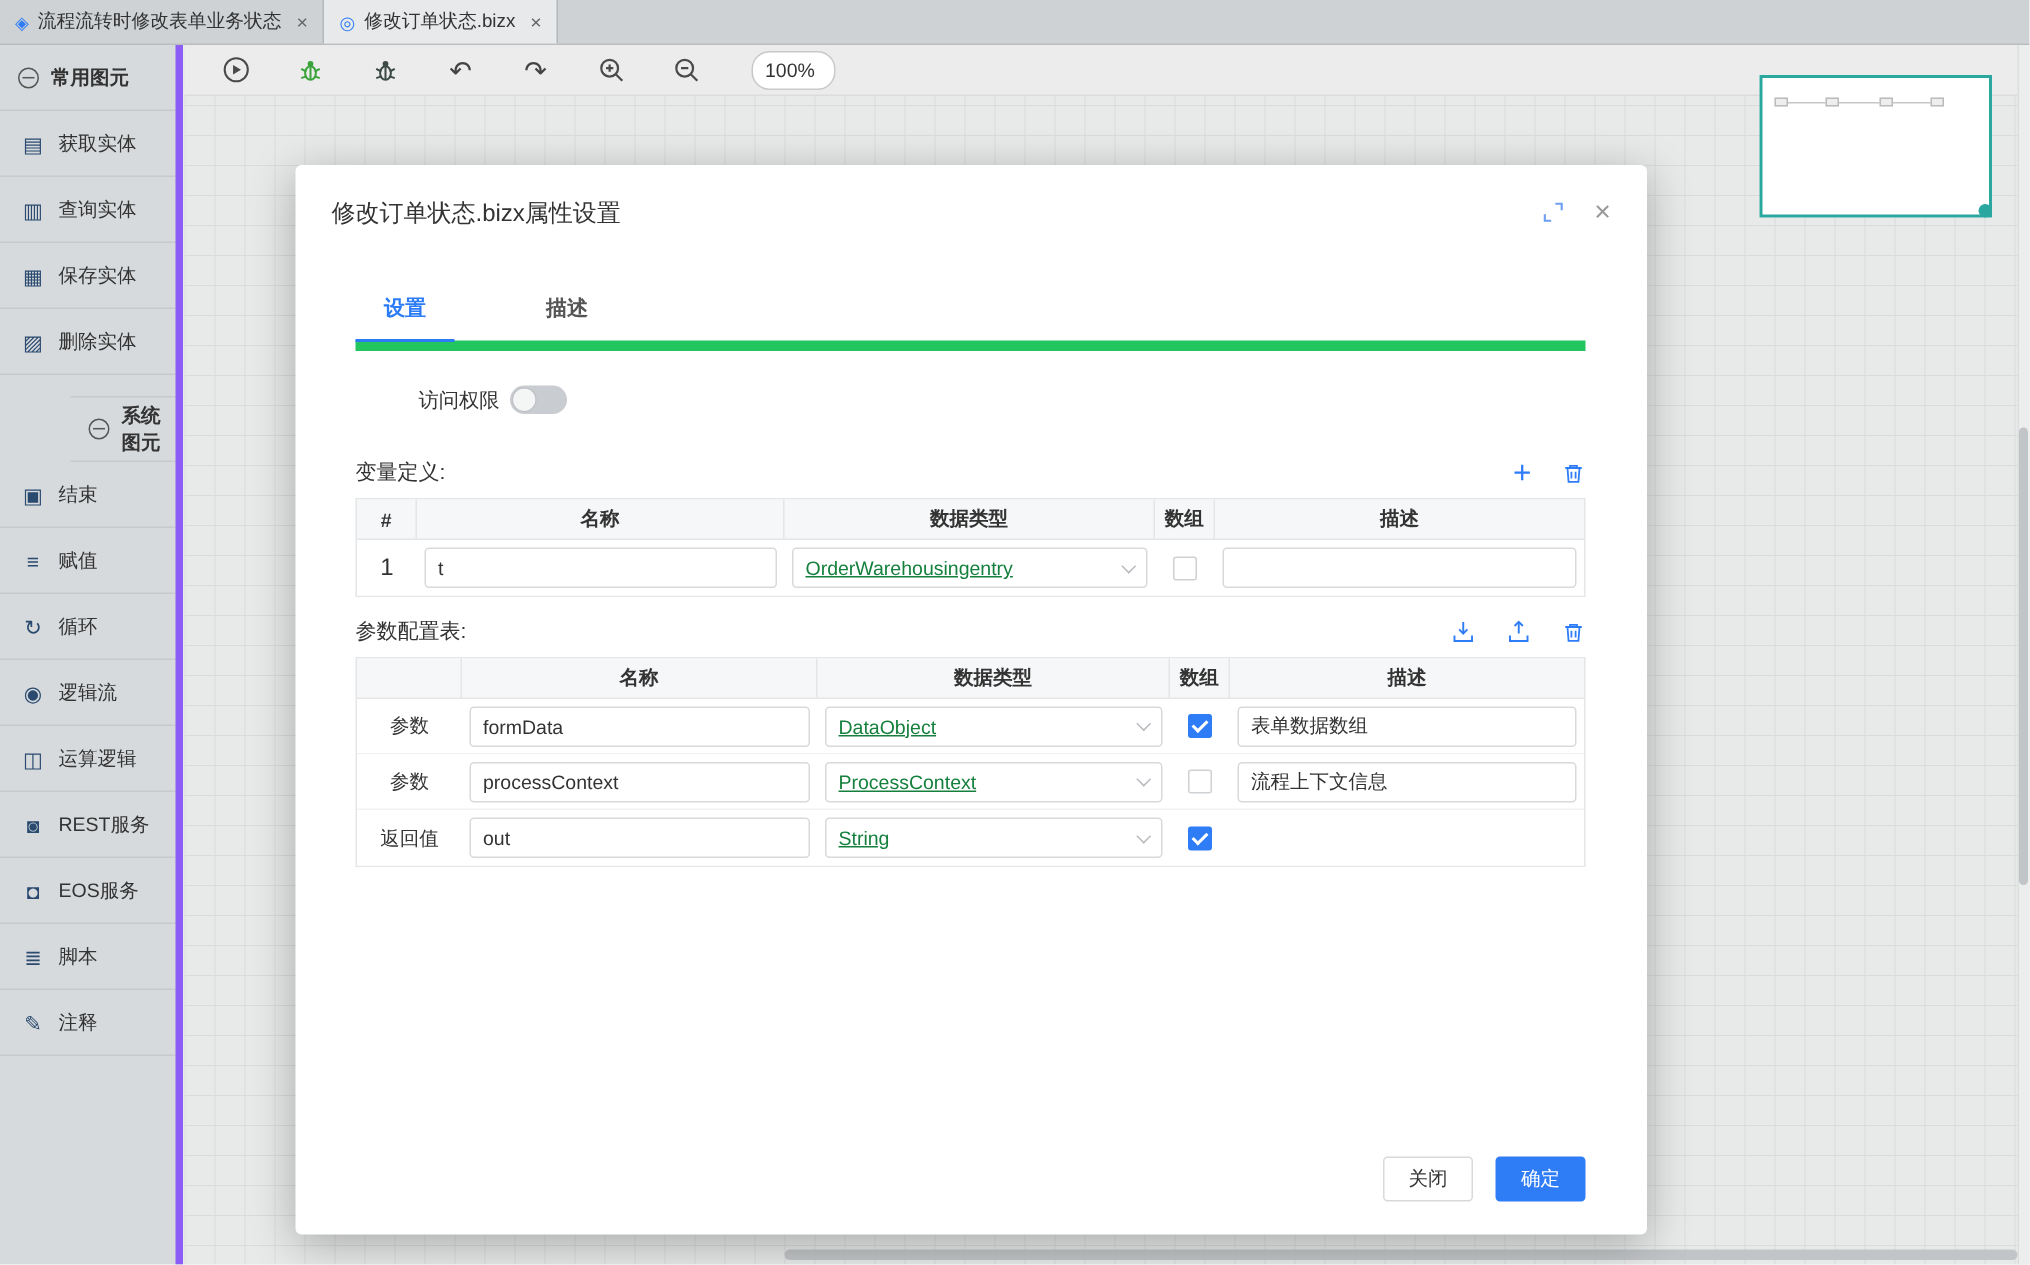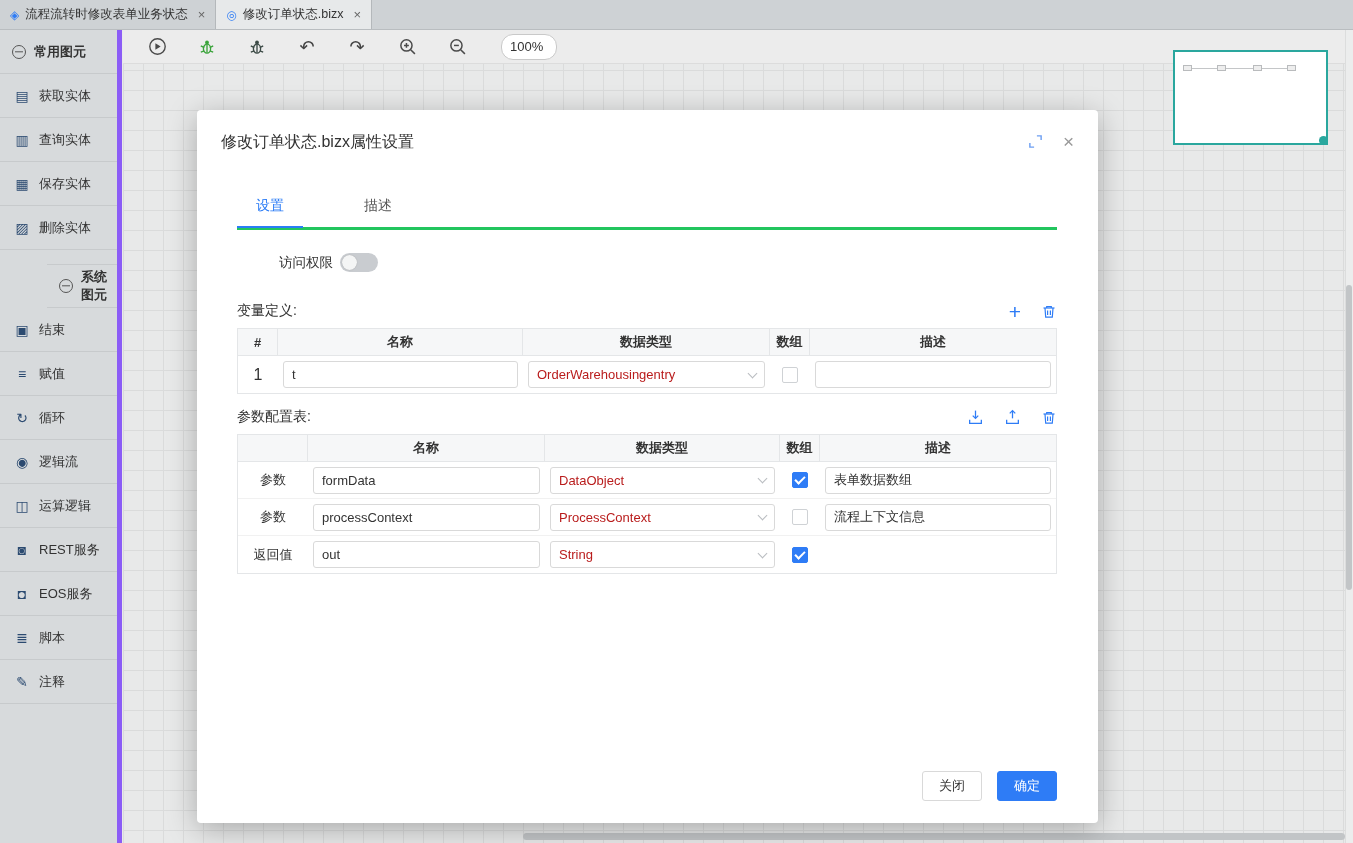--- a/index.html
+++ b/index.html
@@ -67,21 +67,21 @@
 
   
   .dialog { position:absolute; top:110px; left:197px; width:901px; height:713px;
     background:#fff; border-radius:4px; box-shadow:0 6px 30px rgba(0,0,0,.28); z-index:10; }
   .dlg-header { position:relative; padding:22px 24px 0; }
   .dlg-title { font-size:16px; color:#333; }
   .dlg-actions { position:absolute; top:22px; right:24px; display:flex; gap:20px; align-items:center; }
   .dlg-expand svg { display:block; }
   .dlg-close { font-size:19px; color:#999; line-height:1; cursor:default; }
 
-  .dlg-tabs { margin:44px 41px 0 40px; display:flex; border-bottom:3px solid #22c55e; }
+  .dlg-tabs { margin:44px 41px 0 40px; display:flex; border-bottom:7px solid #22c55e;font-weight:bold; }
   .dtab { width:66px; text-align:center; padding-bottom:12px; font-size:14px;
     color:#555; margin-right:42px; position:relative; cursor:default; }
   .dtab.active { color:#2b7cf6; }
   .dtab.active::after { content:""; position:absolute; left:0; right:0; bottom:-1px;
     height:2px; background:#2b7cf6; }
 
   .dlg-body { padding:0 41px 0 40px; }
   .form-row { display:flex; align-items:center; margin-top:13px; }
   .form-row.access { margin-top:23px; }
   .form-label { width:96px; text-align:right; font-size:13.5px; color:#333;
@@ -109,22 +109,22 @@
     border-right:1px solid #e4e6e8; }
   .th:last-child { border-right:none; }
   .trow { display:flex; align-items:center; height:37px; background:#fff;
     border-bottom:1px solid #f1f1f1; }
   .trow:last-child { border-bottom:none; }
   .td { padding:0 5px; display:flex; align-items:center; height:100%; }
   .td.center { justify-content:center; }
   .cell-input { width:100%; height:27px; border:1px solid #d9d9d9; border-radius:3px;
     padding:0 8px; font-size:13px; color:#333; outline:none; font-family:inherit; }
   .cell-select { width:100%; height:27px; border:1px solid #d9d9d9; border-radius:3px;
-    padding:0 8px 0 8px; font-size:13px; color:#b91c1c; display:flex;
-    align-items:center; justify-content:space-between; background:#fff; }
+    padding:0 8px 0 8px; font-size:13px; color:#15803d; display:flex;
+    align-items:center; justify-content:space-between; background:#fff;text-decoration:underline; }
   .chev { width:7px; height:7px; border-right:1.5px solid #b9bcc0;
     border-bottom:1.5px solid #b9bcc0; transform:rotate(45deg); margin-top:-3px; flex:0 0 auto; }
 
   .cb { width:16px; height:16px; border:1px solid #cfd2d5; border-radius:2px;
     background:#fff; display:inline-flex; align-items:center; justify-content:center; }
   .cb.checked { background:#2e7cf6; border-color:#2e7cf6; }
   .cb.checked::after { content:""; width:4px; height:8px; border:solid #fff;
     border-width:0 2px 2px 0; transform:rotate(45deg); margin-top:-2px; }
 
   

